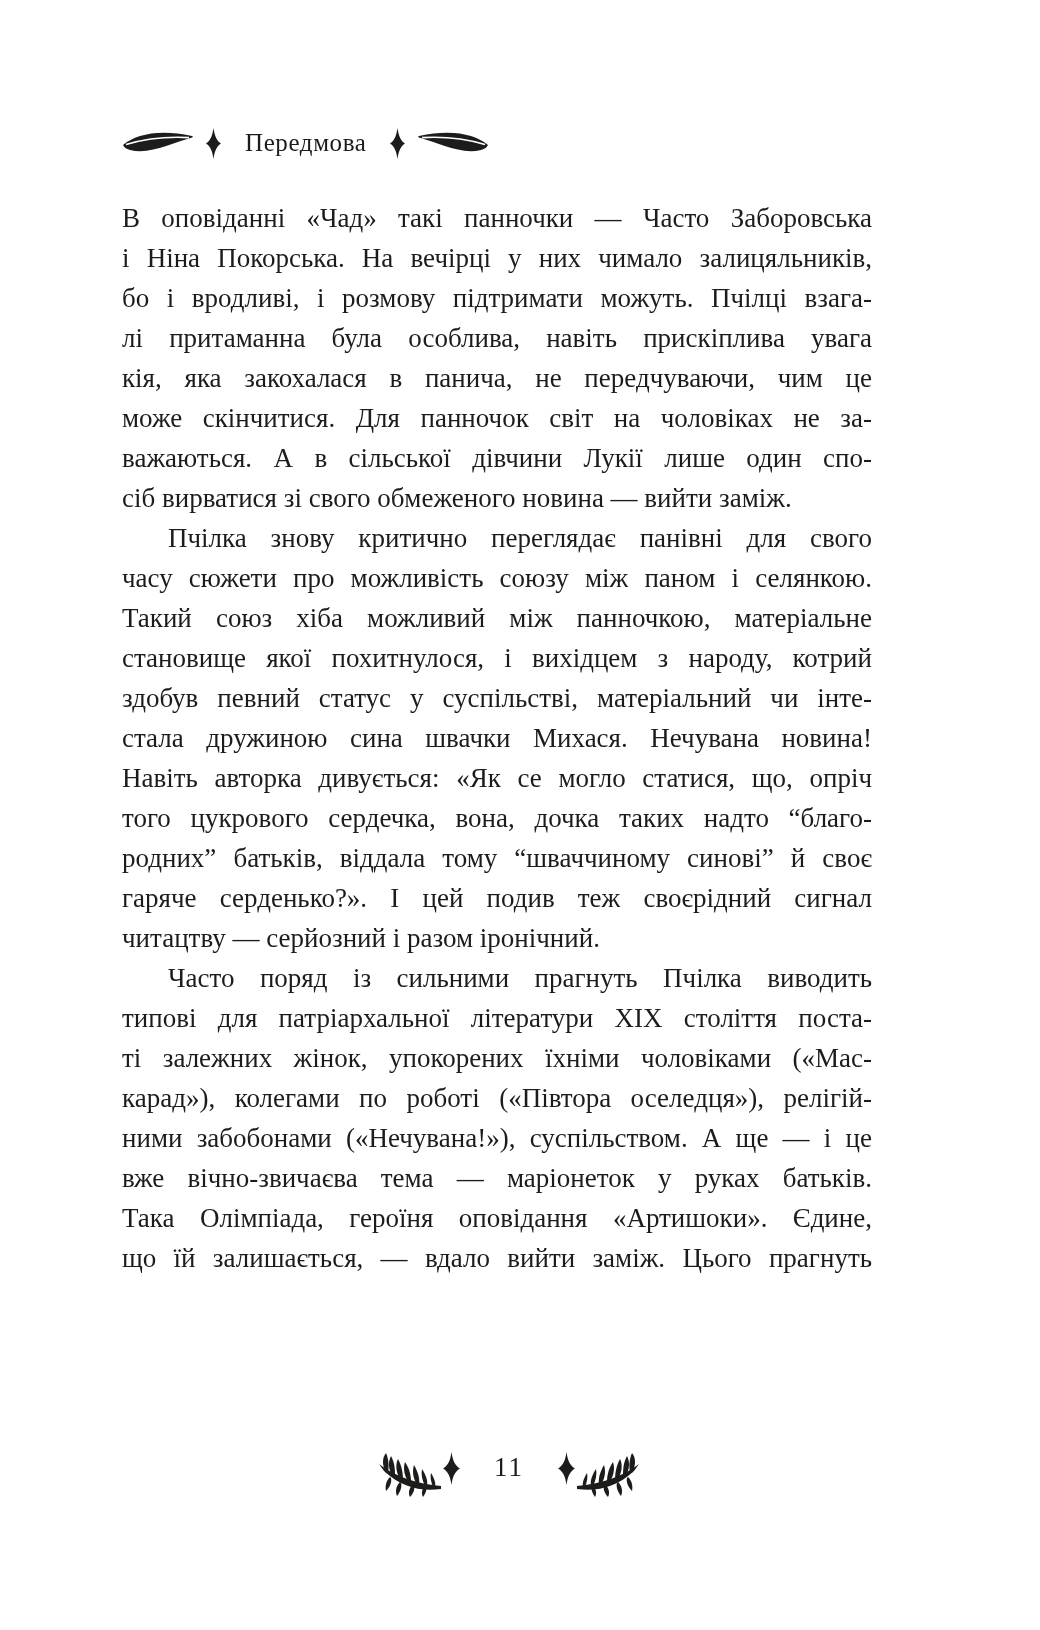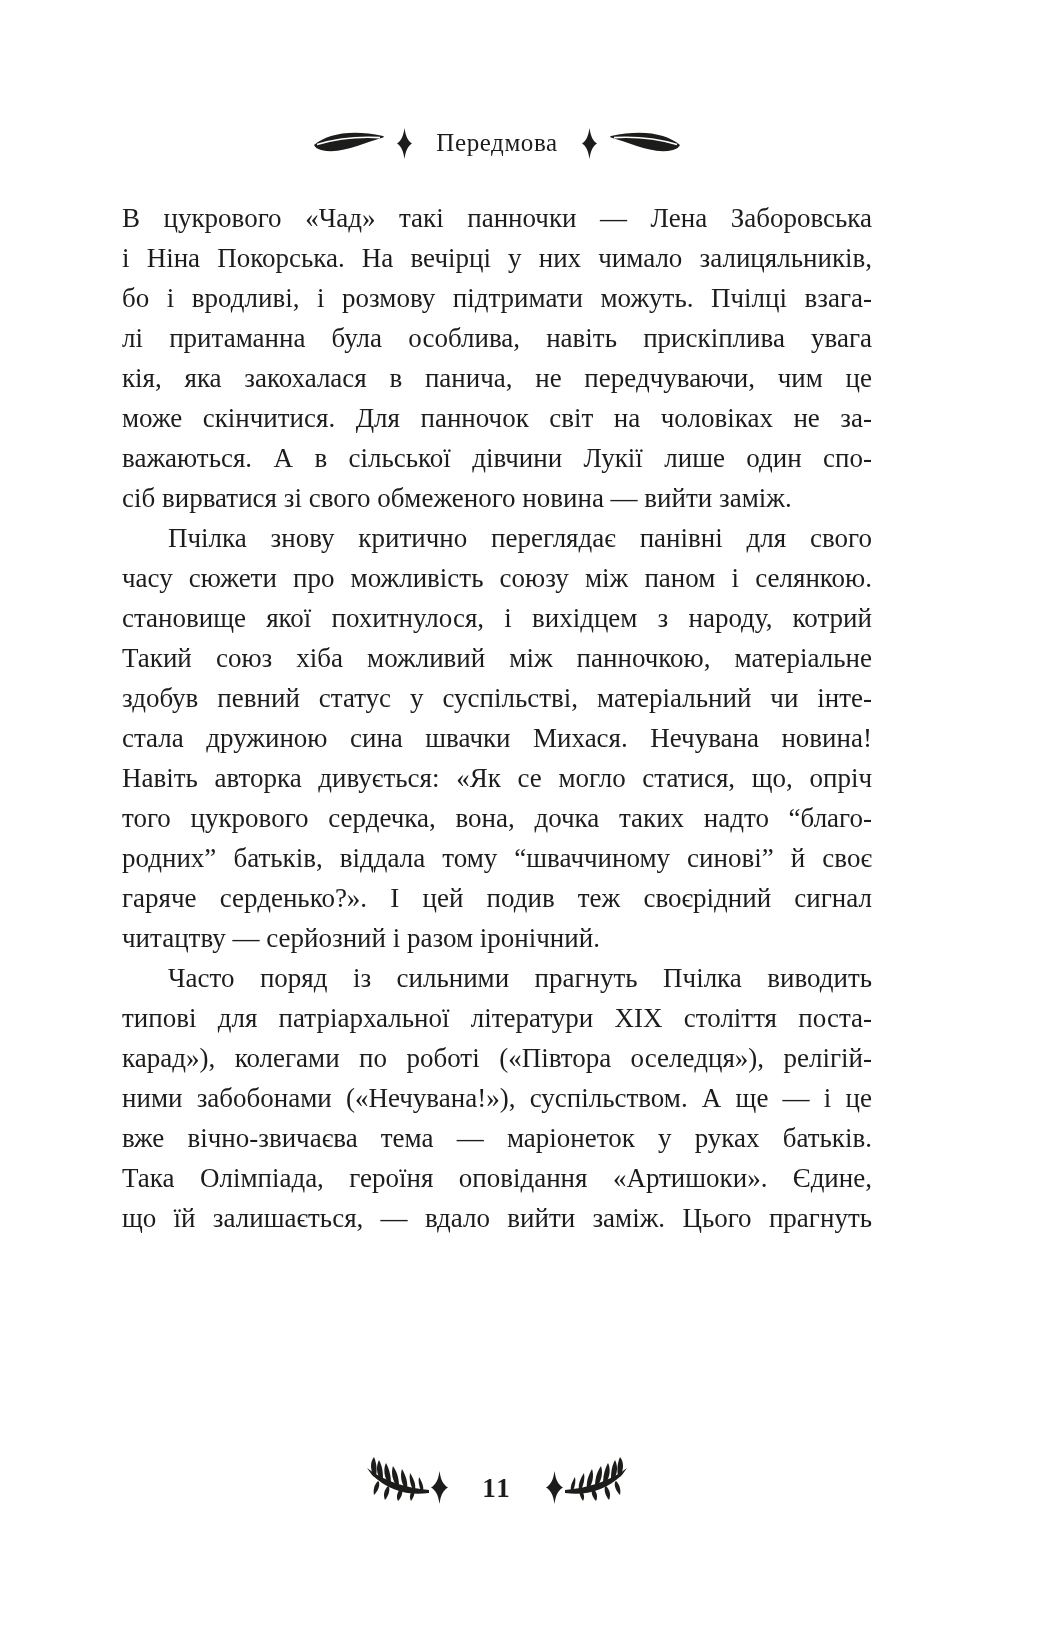--- a/index.html
+++ b/index.html
@@ -12,21 +12,21 @@
     overflow: hidden;
   }
   .page {
     position: absolute; inset: 0;
     background: #ffffff;
   }
   
   .page-header {
     position: absolute;
     left: 122px; top: 124px; width: 750px; height: 38px;
-    display: flex; align-items: center; justify-content: center;
+    display: flex; align-items: center; 
     gap: 0;
   }
   .page-title {
     font-size: 25px;
     letter-spacing: 0.6px;
     color: #1c1c1b;
     margin: 0 24px;
     white-space: nowrap;
   }
   .orn { flex: 0 0 auto; display: block; }
@@ -43,22 +43,22 @@
   .line {
     height: 40px; overflow: hidden;
     text-align: justify;
     text-align-last: justify;
   }
   .line.flush { text-align-last: left; }
   .line.indent { text-indent: 46px; }
   
   .page-footer {
     position: absolute;
-    left: 122px; top: 1452px; width: 750px; height: 52px;
-    display: flex; align-items: flex-end; justify-content: center; font-weight: bold;
+    left: 134px; top: 1452px; width: 750px; height: 52px;
+    display: flex; align-items: flex-start; justify-content: center;
   }
   .page-number {
     font-size: 27px; color: #1c1c1b;
     margin: 0 34px;
     letter-spacing: 2px;
   }
   .ftr-star-left  { margin-left: 8px; }
   .ftr-star-right { margin-right: 8px; }
 </style>
 </head>
@@ -78,41 +78,42 @@
     <svg class="orn star" width="15" height="31" viewBox="0 0 15 31">
       <path fill="#1c1c1b" d="M7.5,0 C8.7,8.8 11,13 15,15.5 C11,18 8.7,22.2 7.5,31 C6.3,22.2 4,18 0,15.5 C4,13 6.3,8.8 7.5,0 Z"></path>
     </svg>
     <svg class="orn hdr-leaf-right" width="72" height="28" viewBox="0 0 72 28" style="transform: scaleX(-1);">
       <path fill="#1c1c1b" d="M1,16 C14,5 38,0 70,7 C71,7.4 71,8 70,8.6 C50,14 28,26 8,21 C4,20 2,18.2 1,16 Z"></path>
       <path fill="none" stroke="#ffffff" stroke-width="1.6" d="M4,15.5 C24,9.5 48,7.5 67,8.6"></path>
     </svg>
   </div>
 
   <div class="body-text">
-      <div class="line">В цукрового «Чад» такі панночки — Лена Заборовська</div>
+      <div class="line">В оповіданні «Чад» такі панночки — Часто Заборовська</div>
       <div class="line">і Ніна Покорська. На вечірці у них чимало залицяльників,</div>
       <div class="line">бо і вродливі, і розмову підтримати можуть. Пчілці взага-</div>
       <div class="line">лі притаманна була особлива, навіть прискіплива увага</div>
       <div class="line">кія, яка закохалася в панича, не передчуваючи, чим це</div>
       <div class="line">може скінчитися. Для панночок світ на чоловіках не за-</div>
       <div class="line">важаються. А в сільської дівчини Лукії лише один спо-</div>
       <div class="line flush">сіб вирватися зі свого обмеженого новина — вийти заміж.</div>
       <div class="line indent">Пчілка знову критично переглядає панівні для свого</div>
       <div class="line">часу сюжети про можливість союзу між паном і селянкою.</div>
+      <div class="line">Такий союз хіба можливий між панночкою, матеріальне</div>
       <div class="line">становище якої похитнулося, і вихідцем з народу, котрий</div>
-      <div class="line">Такий союз хіба можливий між панночкою, матеріальне</div>
       <div class="line">здобув певний статус у суспільстві, матеріальний чи інте-</div>
       <div class="line">стала дружиною сина швачки Михася. Нечувана новина!</div>
       <div class="line">Навіть авторка дивується: «Як се могло статися, що, опріч</div>
       <div class="line">того цукрового сердечка, вона, дочка таких надто “благо-</div>
       <div class="line">родних” батьків, віддала тому “шваччиному синові” й своє</div>
       <div class="line">гаряче серденько?». І цей подив теж своєрідний сигнал</div>
       <div class="line flush">читацтву — серйозний і разом іронічний.</div>
       <div class="line indent">Часто поряд із сильними прагнуть Пчілка виводить</div>
       <div class="line">типові для патріархальної літератури XIX століття поста-</div>
+      <div class="line">ті залежних жінок, упокорених їхніми чоловіками («Мас-</div>
       <div class="line">карад»), колегами по роботі («Півтора оселедця»), релігій-</div>
       <div class="line">ними забобонами («Нечувана!»), суспільством. А ще — і це</div>
       <div class="line">вже вічно-звичаєва тема — маріонеток у руках батьків.</div>
       <div class="line">Така Олімпіада, героїня оповідання «Артишоки». Єдине,</div>
       <div class="line">що їй залишається, — вдало вийти заміж. Цього прагнуть</div>
     </div>
 
   <div class="page-footer">
     <svg class="orn" width="66" height="48" viewBox="0 0 66 48">
       <g fill="#1c1c1b">

